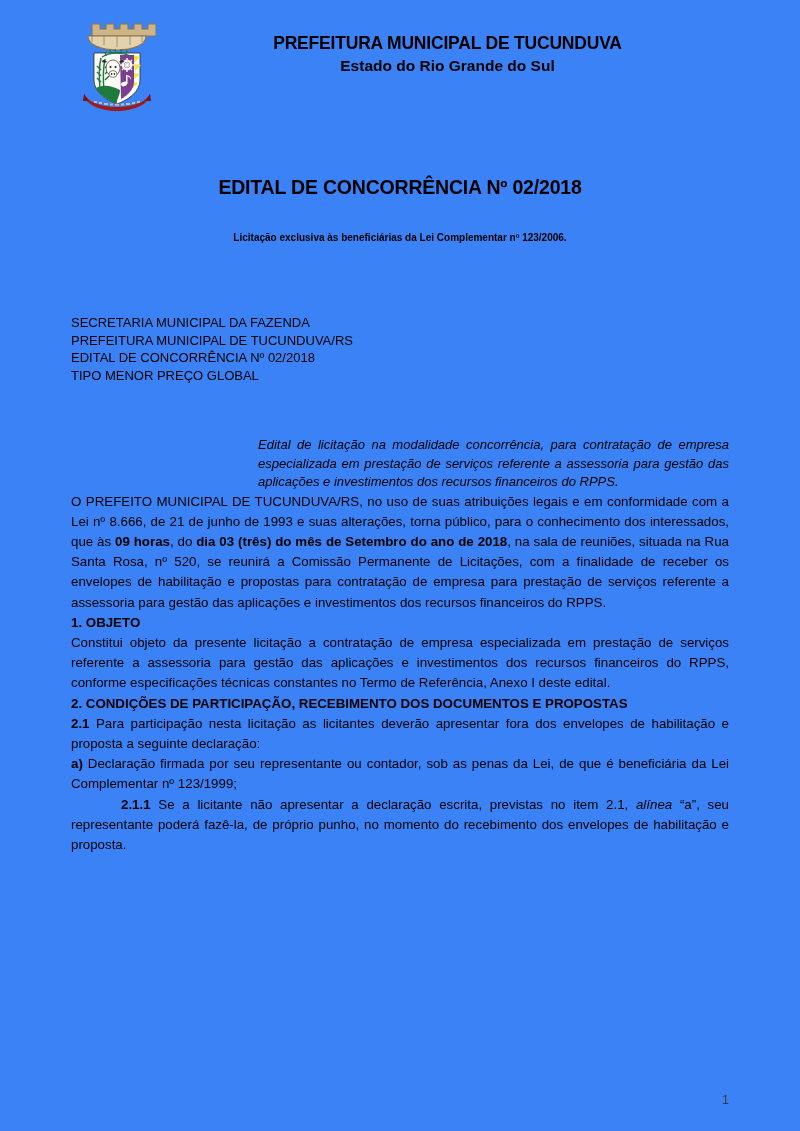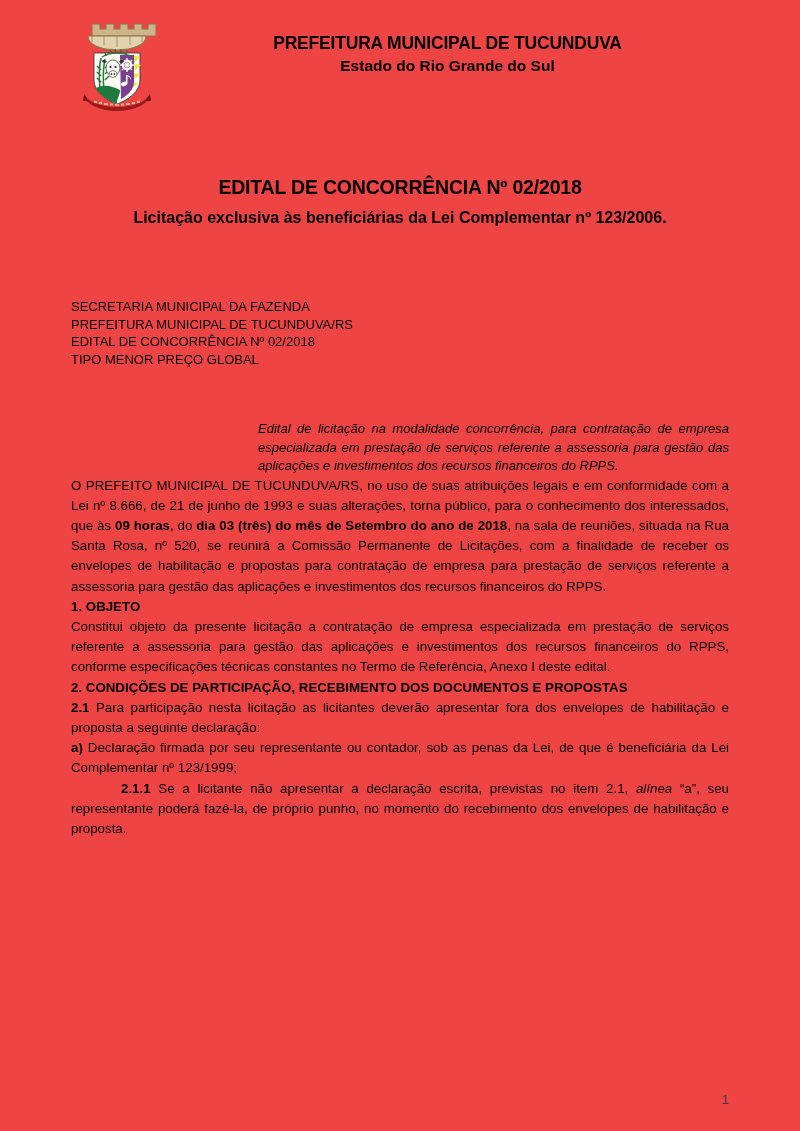--- a/index.html
+++ b/index.html
@@ -8,21 +8,21 @@
     background: #ffffff;
   }
   body {
     font-family: "Liberation Sans", sans-serif;
     color: #000000;
   }
   .page {
     position: relative;
     width: 800px;
     height: 1131px;
-    background: #ef4444;
+    background: #3b82f6;
     overflow: hidden;
     box-sizing: border-box;
   }
   .content {
     position: absolute;
     left: 71px;
     top: 0;
     width: 658px;
   }
 
@@ -61,23 +61,23 @@
 
   
   .doc-title {
     margin-top: 56px;
     text-align: center;
     font-size: 19.5px;
     font-weight: bold;
     letter-spacing: -0.2px;
   }
   .doc-subtitle {
-    margin-top: 10px;
+    margin-top: 33px;
     text-align: center;
-    font-size: 16px;
+    font-size: 10px;
     font-weight: bold;
   }
 
   
   .ident {
     margin-top: 71px;
     font-size: 13px;
     line-height: 1.35;
   }
   .ident div {

